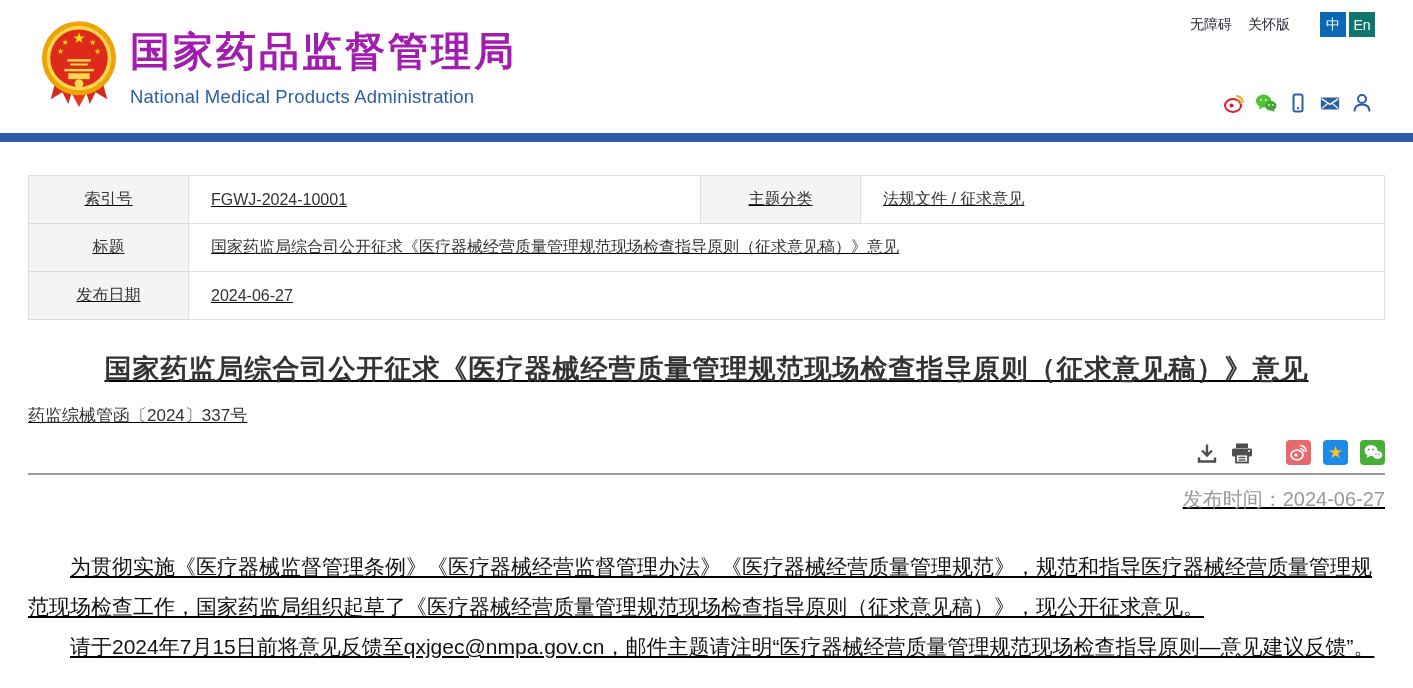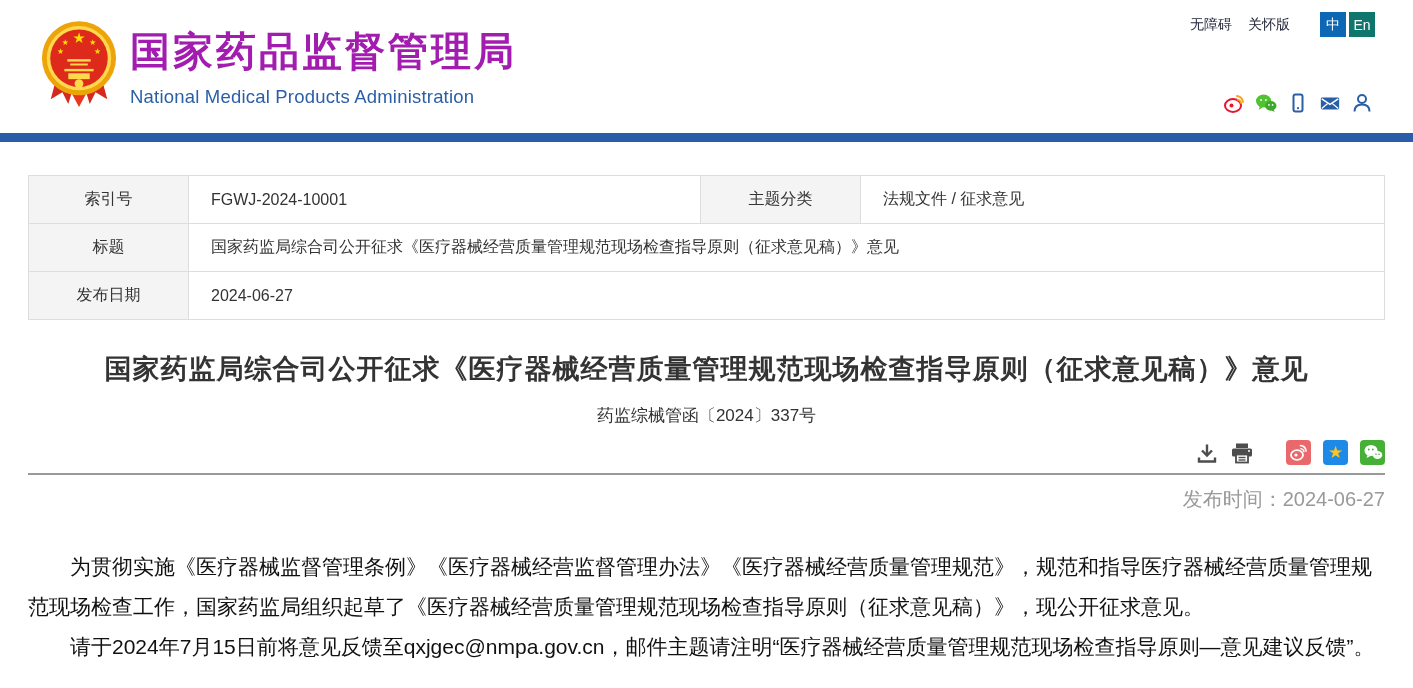--- a/index.html
+++ b/index.html
@@ -29,32 +29,32 @@
   .search-box input::placeholder { color:#8a8a8a; }
 
   .header-icons { position:absolute; right:40px; top:92px; display:flex; align-items:center; gap:10px; }
   .header-icons .hicon { width:22px; height:22px; display:flex; align-items:center;
     justify-content:center; cursor:pointer; }
 
   
   .blue-bar { height:9px; background:#2a5caa; }
 
   
-  .content { margin:12px 28px; }
+  .content { margin:12px 28px;text-decoration:underline; }
 
   table.info-table { width:100%; border-collapse:collapse; margin-top:33px;
     border:1px solid #ddd; font-size:16px; color:#333; }
   table.info-table td { border:1px solid #ddd; height:48px; }
   td.cell-label { width:160px; background:#f4f4f4; text-align:center; }
   td.cell-value { padding-left:22px; }
   td.cell-value-1 { width:512px; }
 
   .doc-title { margin-top:31px; text-align:center; font-size:27px; font-weight:bold;
     color:#333; letter-spacing:1px; }
-  .doc-number { margin-top:17px; text-align:center; font-size:17px; color:#333; }
+  .doc-number { margin-top:17px; text-align:left; font-size:17px; color:#333; }
 
   .action-row { margin-top:13px; display:flex; justify-content:flex-end; align-items:center; gap:12px; }
   .action-icon { cursor:pointer; display:flex; align-items:center; justify-content:center; }
   .share-gap { width:8px; }
   .share-icon { width:25px; height:25px; border-radius:4px; display:flex;
     align-items:center; justify-content:center; cursor:pointer; }
   .share-weibo { background:#e9686b; }
   .share-qzone { background:#1e8ae8; }
   .share-wechat { background:#45b035; }
 

